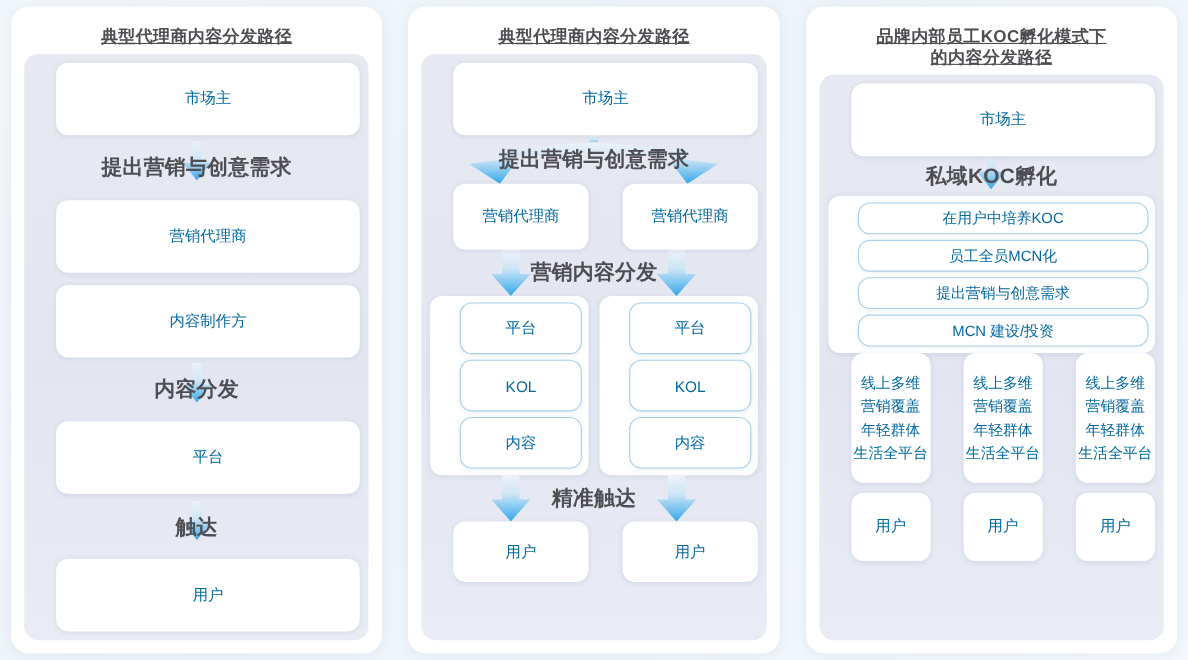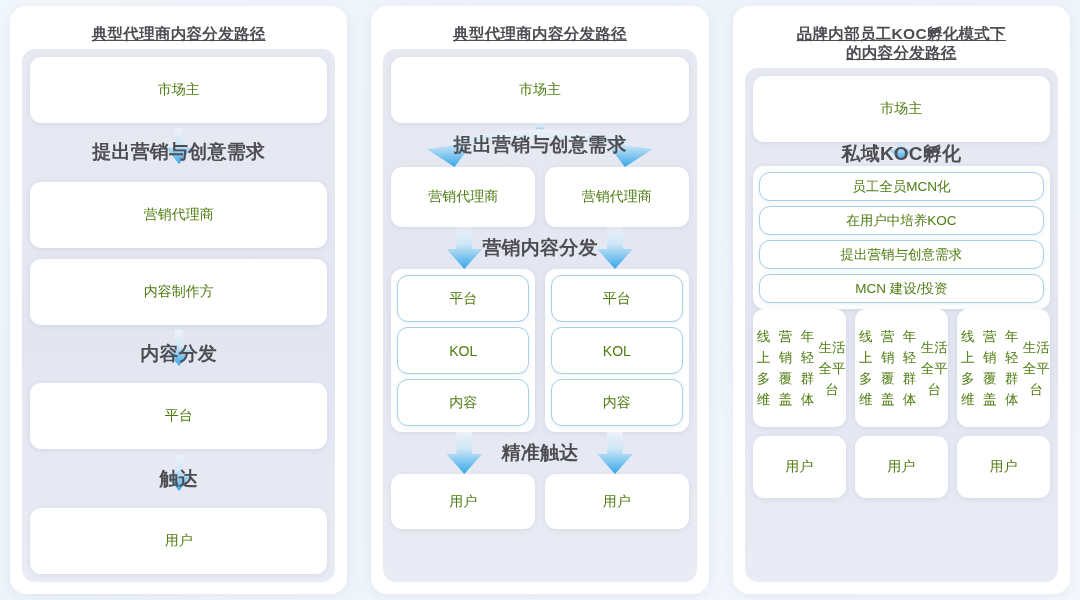--- a/index.html
+++ b/index.html
@@ -45,34 +45,35 @@
     box-sizing:border-box;
     display:flex;flex-direction:column;
     position:relative;
   }
 
   
   .node{
     background:#ffffff;
     border-radius:11px;
     box-shadow:0 1px 5px rgba(110,130,170,.16);
-    color:#4d7c0f;
+    color:#0369a1;
     font-size:14px;
     display:flex;align-items:center;justify-content:center;
     text-align:center;
     box-sizing:border-box;
     position:relative;
     z-index:2;
+    margin-left:21px;
   }
   .node.outline{
     border:1px solid #a7cfe9;
     box-shadow:0 1px 4px rgba(110,130,170,.13);
   }
   .node.multiline{
-    flex-direction:row;
+    flex-direction:column;
     line-height:21px;
     font-size:13.5px;
     justify-content:center;
   }
 
   
   .conn{
     position:relative;
     display:flex;align-items:center;justify-content:center;
     z-index:1;
@@ -255,39 +256,39 @@
     </div>
   </section>
 
   <section class="panel col3">
     <div class="panel-title">品牌内部员工KOC孵化模式下
 的内容分发路径</div>
     <div class="inner">
 
       <div class="node c3-top">市场主</div>
 
-      <div class="conn" style="height:24px">
+      <div class="conn" style="height:36px">
         <span class="arrow">
           <svg viewBox="0 0 30 40" preserveAspectRatio="none">
             <defs>
                 <linearGradient id="ag3" x1="0" y1="0" x2="0" y2="1">
               <stop offset="0%" stop-color="#eef2f8"></stop>
                   <stop offset="45%" stop-color="#cfe6f6"></stop>
               <stop offset="100%" stop-color="#35a8ea"></stop>
                 </linearGradient>
               </defs>
             <path d="M11 0 H19 V22 H28 L15 40 L2 22 H11 Z" fill="url(#ag3)"></path>
           </svg>
         </span>
         <span class="conn-label">私域KOC孵化</span>
       </div>
 
       <div class="c3-koc-wrap">
+        <div class="node outline">在用户中培养KOC</div>
         <div class="node outline">员工全员MCN化</div>
-        <div class="node outline">在用户中培养KOC</div>
         <div class="node outline">提出营销与创意需求</div>
         <div class="node outline">MCN 建设/投资</div>
       </div>
 
 
       <div class="c3-grid">
         <div class="node multiline c3-cell">
           <span>线上多维</span>
           <span>营销覆盖</span>
           <span>年轻群体</span>

